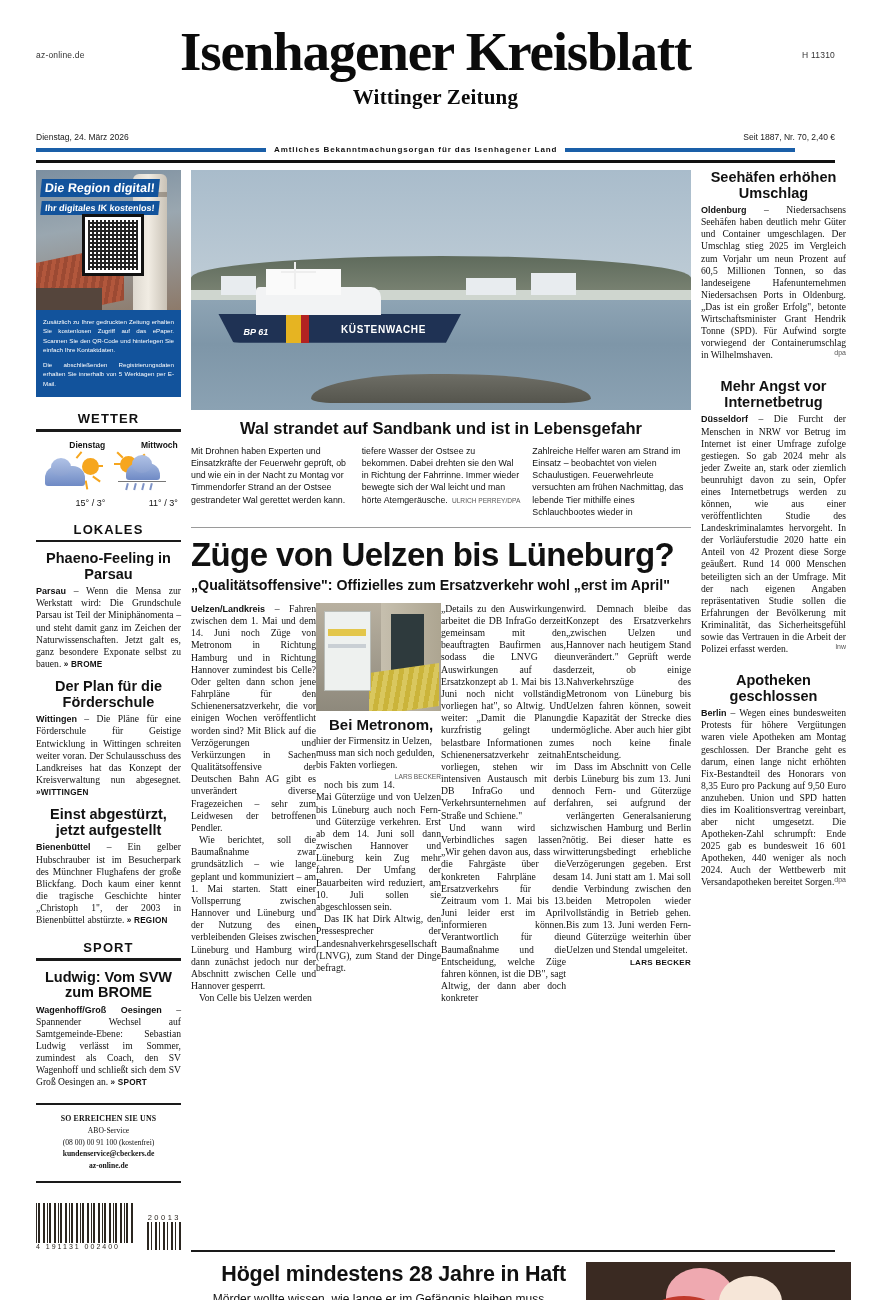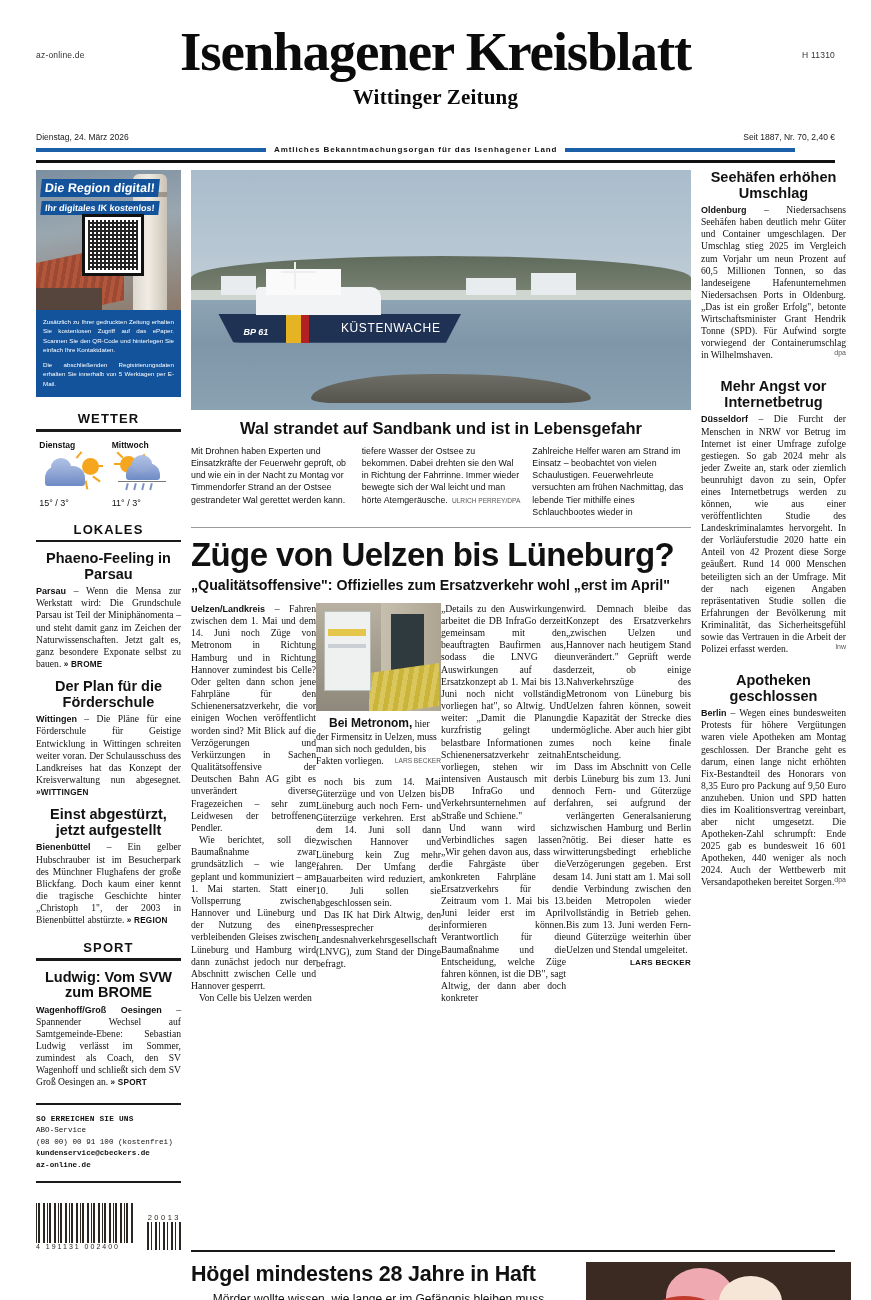--- a/index.html
+++ b/index.html
@@ -64,21 +64,21 @@
     font-family: "Liberation Sans", sans-serif; font-size: 6.2px; line-height: 1.5; text-align: justify; }
   .ad-text p + p { margin-top: 6px; }
 
   
   .sec-head { font-family: "Liberation Sans", sans-serif; font-weight: 700; font-size: 13px;
     letter-spacing: 1.1px; text-align: center; margin: 14px 0 0; }
   .sec-rule { height: 2.5px; background: #1a1a1a; margin-top: 3px; }
 
   
   .wx { display: flex; justify-content: space-around; margin-top: 8px; }
-  .wx-day { text-align: left; width: 66px; }
+  .wx-day { text-align: right; width: 66px; }
   .wx-name { font-family: "Liberation Sans", sans-serif; font-weight: 700; font-size: 8.5px; }
   .wx-icon { height: 42px; position: relative; margin: 4px 0 2px; }
   .sun { position: absolute; width: 17px; height: 17px; border-radius: 50%; background: #f6a61e; }
   .sunray { position: absolute; background: #f6a61e; }
   .cloud { position: absolute; width: 40px; height: 20px; background: linear-gradient(180deg,#9fb4dd,#6f8ac5); border-radius: 12px 12px 3px 3px; }
   .cloud:before { content:""; position:absolute; left: 6px; top: -8px; width: 20px; height: 18px;
     background: linear-gradient(180deg,#b0c2e6,#8aa0d0); border-radius: 50%; }
   .rain { position: absolute; width: 1.5px; height: 7px; background: #7f93c6; transform: rotate(14deg); }
   .wx-temp { font-family: "Liberation Sans", sans-serif; font-size: 9px; }
 
@@ -87,21 +87,21 @@
   .brief h3 { font-family: "Liberation Sans", sans-serif; font-weight: 700; font-size: 14.5px;
     line-height: 1.07; text-align: center; margin-bottom: 3px; }
   .brief p { font-size: 9.6px; line-height: 1.26; text-align: justify; hyphens: auto; }
   .brief p .loc { font-family: "Liberation Sans", sans-serif; font-weight: 700; font-size: 9px; }
   .brief .more { font-family: "Liberation Sans", sans-serif; font-weight: 700; font-size: 8.2px;
     letter-spacing: .2px; white-space: nowrap; }
   .brief .cred { font-family: "Liberation Sans", sans-serif; font-size: 7px; color: #555; float: right; }
 
   
   .contact { margin-top: 14px; border-top: 2.5px solid #1a1a1a; border-bottom: 2.5px solid #1a1a1a;
-    padding: 8px 0 9px; text-align: left; font-family: Liberation Mono, monospace; font-size: 7.6px; line-height: 1.55; }
+    padding: 8px 0 9px; text-align: center; font-family: Liberation Serif, serif; font-size: 7.6px; line-height: 1.55; }
   .contact .t { font-weight: 700; font-size: 7.8px; letter-spacing: .2px; }
   .contact .m { font-weight: 700; }
 
   
   .barcode-wrap { margin-top: 20px; display: flex; align-items: flex-end; gap: 13px; justify-content: center; }
   .bc { height: 40px; flex: 1;
     background-image: repeating-linear-gradient(90deg,#2b2620 0 1px,transparent 1px 2px,#2b2620 2px 4px,transparent 4px 7px,#2b2620 7px 9px,transparent 9px 11px); }
   .bc2 { height: 28px; width: 34px;
     background-image: repeating-linear-gradient(90deg,#2b2620 0 2px,transparent 2px 4px,#2b2620 4px 5px,transparent 5px 8px); }
   .bc-num { font-family: "Liberation Sans", sans-serif; font-size: 7px; letter-spacing: 2px; color: #2b2620; }
@@ -115,21 +115,21 @@
   .shore { position: absolute; left: 0; right: 0; top: 50%; height: 4%; background: #cfd6cf; }
   .sea { position: absolute; left: 0; right: 0; top: 54%; bottom: 0;
     background: linear-gradient(180deg,#8ea4b4,#7e96a8 40%,#8ba2b3); }
   .bldg { position: absolute; background: #e8ecef; }
   .boat { position: absolute; left: 4%; top: 46%; width: 50%; height: 26%; }
   .hull { position: absolute; left: 0; bottom: 0; width: 100%; height: 46%;
     background: #1f3254; border-radius: 0 0 20px 40px; clip-path: polygon(3% 0,100% 0,94% 100%,9% 100%); }
   .hull-stripe { position: absolute; left: 30%; bottom: 0; width: 6%; height: 46%; background: #e6b422; }
   .hull-stripe.red { left: 36%; width: 3%; background: #b22222; }
   .hull-text { position: absolute; left: 52%; bottom: 12%; color: #fff;
-    font-family: "Liberation Sans", sans-serif; font-weight: 400; font-size: 12px; letter-spacing: .6px; }
+    font-family: "Liberation Sans", sans-serif; font-weight: 700; font-size: 10px; letter-spacing: .6px; }
   .hull-no { position: absolute; left: 13%; bottom: 10%; color: #fff;
     font-family: "Liberation Sans", sans-serif; font-weight: 700; font-style: italic; font-size: 9px; }
   .super { position: absolute; left: 18%; bottom: 44%; width: 50%; height: 46%; background: #f2f3f4; border-radius: 4px 10px 0 0; }
   .super2 { position: absolute; left: 22%; bottom: 76%; width: 30%; height: 42%; background: #fafafa; }
   .mast { position: absolute; left: 33%; bottom: 86%; width: 2px; height: 44%; background: #eee; }
   .mast-arm { position: absolute; left: 28%; bottom: 112%; width: 14%; height: 2px; background: #eee; }
   .whale { position: absolute; left: 24%; bottom: 3%; width: 56%; height: 12%;
     background: linear-gradient(180deg,#6e6e66,#55554d); border-radius: 50% 60% 14% 10% / 100% 100% 18% 18%; }
   .photo-cap { font-family: "Liberation Sans", sans-serif; font-weight: 700; font-size: 16.5px;
     text-align: center; margin: 9px 0 7px; }
@@ -150,30 +150,30 @@
   .inline-photo { width: 100%; height: 108px; margin-bottom: 5px; position: relative; overflow: hidden;
     background: linear-gradient(180deg,#b8b0a0,#8e897c); }
   .inline-photo .bldgA { position: absolute; right: 0; top: 0; width: 48%; height: 100%; background: linear-gradient(90deg,#c6bfae,#ada591); }
   .inline-photo .door { position: absolute; right: 14%; top: 10%; width: 26%; height: 62%; background: #2e3a3d; }
   .inline-photo .steps { position: absolute; right: 2%; bottom: 0; width: 56%; height: 40%;
     background: repeating-linear-gradient(100deg,#cbb43a 0 5px,#d9c75e 5px 10px); transform: skewY(-8deg); }
   .inline-photo .board { position: absolute; left: 6%; top: 8%; width: 38%; height: 74%; background: #eef1ef; border: 1px solid #b9bdb8; }
   .inline-photo .board:before { content:""; position:absolute; left:8%; top:22%; width:84%; height:8%; background:#e3c64a; }
   .inline-photo .board:after { content:""; position:absolute; left:8%; top:40%; width:84%; height:6%; background:#c9cfd4; }
   .photo-caption-sm { font-size: 9.7px; line-height: 1.26; }
-  .photo-caption-sm .loc { font-family: "Liberation Sans", sans-serif; font-weight: 700; font-size: 12px; padding-left: 13px; }
+  .photo-caption-sm .loc { font-family: "Liberation Sans", sans-serif; font-weight: 700; font-size: 15px; padding-left: 13px; }
   .byline { font-family: "Liberation Sans", sans-serif; font-weight: 700; font-size: 8px;
     letter-spacing: .3px; text-align: right; margin-top: 2px; }
 
   
   .bottom { display: flex; margin-top: 10px; }
   .bot-left { width: 385px; flex: 0 0 385px; padding-right: 10px; }
   .bot-right { width: 275px; flex: 0 0 275px; padding-left: 10px; }
   .bot-h1 { font-family: "Liberation Sans", sans-serif; font-weight: 700; font-size: 21.5px;
-    text-align: left; letter-spacing: -.2px; }
+    text-align: right; letter-spacing: -.2px; }
   .bot-h2 { font-family: "Liberation Sans", sans-serif; font-size: 12px; text-align: center; margin-top: 5px; }
   .icecream { width: 100%; height: 100px; position: relative; overflow: hidden; background: #3a2a22; }
   .ic-scoop1 { position: absolute; left: 30%; top: 6%; width: 26%; height: 58%; border-radius: 50%; background: #efa9b0; }
   .ic-scoop2 { position: absolute; left: 50%; top: 14%; width: 24%; height: 52%; border-radius: 50%; background: #f6e6d8; }
   .ic-sauce { position: absolute; left: 26%; top: 34%; width: 22%; height: 24%; border-radius: 50%; background: #c0392b; }
   .botline { height: 2.5px; background: #1a1a1a; }
 </style>
 </head>
 <body>
 

